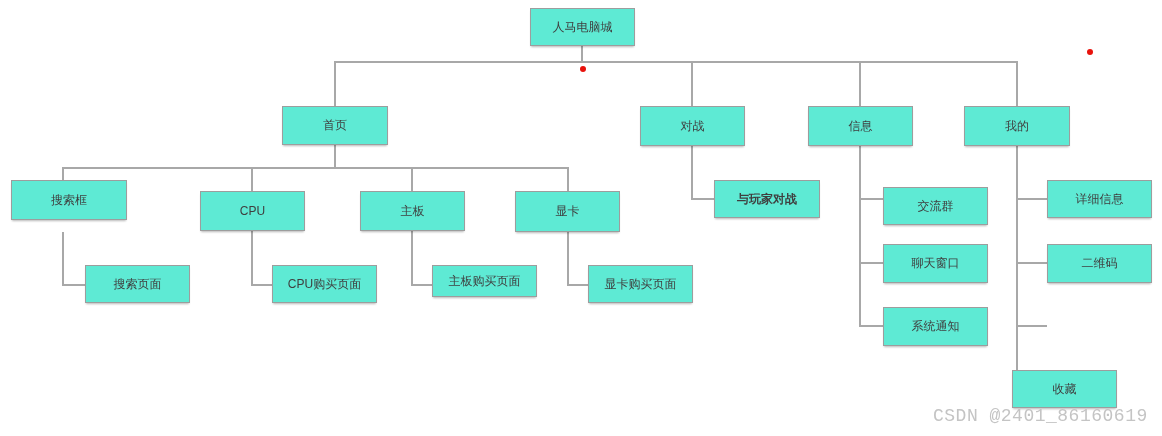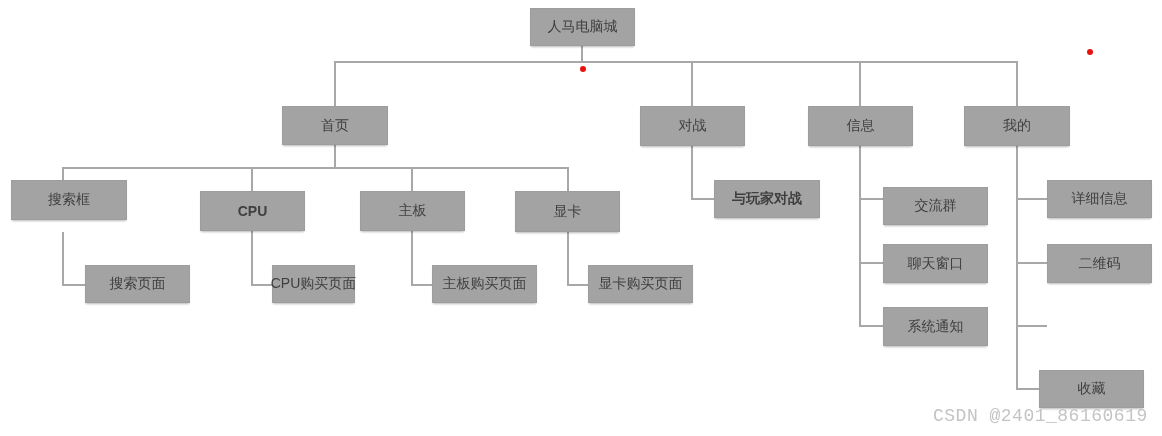--- a/index.html
+++ b/index.html
@@ -2,23 +2,23 @@
 <html><head>
 <meta charset="utf-8">
 <style>
   html,body{margin:0;padding:0;background:#ffffff;}
   .canvas{
     position:relative;width:1162px;height:436px;background:#ffffff;
     font-family:"Liberation Sans","DejaVu Sans",sans-serif;overflow:hidden;
   }
   .node{
     position:absolute;display:flex;align-items:center;justify-content:center;
-    background:#a3a3a3;border:1px solid #9d9d9d;box-sizing:border-box;
+    background:#5eead4;border:1px solid #9d9d9d;box-sizing:border-box;
     box-shadow:0 2px 2px -1px rgba(0,0,0,0.28);
-    font-size:14px;color:#3f3f3f;text-align:center;white-space:nowrap;
+    font-size:12px;color:#3f3f3f;text-align:center;white-space:nowrap;
   }
   .vline{position:absolute;width:2px;background:#a8a8a8;}
   .hline{position:absolute;height:2px;background:#a8a8a8;}
   .dot{position:absolute;width:6px;height:6px;border-radius:50%;background:#e8120c;}
   .watermark{
     position:absolute;left:933px;top:406px;font-size:18px;color:#c4c4c4;
     letter-spacing:0.5px;
     font-family:Liberation Mono, monospace;
   }
 </style>
@@ -65,37 +65,37 @@
   <div class="hline" style="left:1016px;top:388px;width:31px;"></div>
 
   <div class="node" style="left:530px;top:8px;width:105px;height:38px;">人马电脑城</div>
 
   <div class="node" style="left:282px;top:106px;width:106px;height:39px;">首页</div>
   <div class="node" style="left:640px;top:106px;width:105px;height:40px;">对战</div>
   <div class="node" style="left:808px;top:106px;width:105px;height:40px;">信息</div>
   <div class="node" style="left:964px;top:106px;width:106px;height:40px;">我的</div>
 
   <div class="node" style="left:11px;top:180px;width:116px;height:40px;">搜索框</div>
-  <div class="node" style="left:200px;top:191px;width:105px;height:40px;font-weight:bold;">CPU</div>
+  <div class="node" style="left:200px;top:191px;width:105px;height:40px;">CPU</div>
   <div class="node" style="left:360px;top:191px;width:105px;height:40px;">主板</div>
   <div class="node" style="left:515px;top:191px;width:105px;height:41px;">显卡</div>
 
   <div class="node" style="left:85px;top:265px;width:105px;height:38px;">搜索页面</div>
-  <div class="node" style="left:272px;top:265px;width:83px;height:38px;">CPU购买页面</div>
-  <div class="node" style="left:432px;top:265px;width:105px;height:38px;">主板购买页面</div>
+  <div class="node" style="left:272px;top:265px;width:105px;height:38px;">CPU购买页面</div>
+  <div class="node" style="left:432px;top:265px;width:105px;height:32px;">主板购买页面</div>
   <div class="node" style="left:588px;top:265px;width:105px;height:38px;">显卡购买页面</div>
 
   <div class="node" style="left:714px;top:180px;width:106px;height:38px;font-weight:bold;">与玩家对战</div>
 
   <div class="node" style="left:883px;top:180px;width:105px;height:38px;margin-top:7px;">交流群</div>
   <div class="node" style="left:883px;top:244px;width:105px;height:39px;">聊天窗口</div>
   <div class="node" style="left:883px;top:307px;width:105px;height:39px;">系统通知</div>
 
   <div class="node" style="left:1047px;top:180px;width:105px;height:38px;">详细信息</div>
   <div class="node" style="left:1047px;top:244px;width:105px;height:39px;">二维码</div>
-  <div class="node" style="left:1039px;top:370px;width:105px;height:38px;">收藏</div>
+  <div class="node" style="left:1012px;top:370px;width:105px;height:38px;">收藏</div>
 
   <div class="dot" style="left:580px;top:66px;"></div>
   <div class="dot" style="left:1087px;top:49px;"></div>
 
   <div class="watermark">CSDN @2401_86160619</div>
 
 </div>
 
 </body></html>

